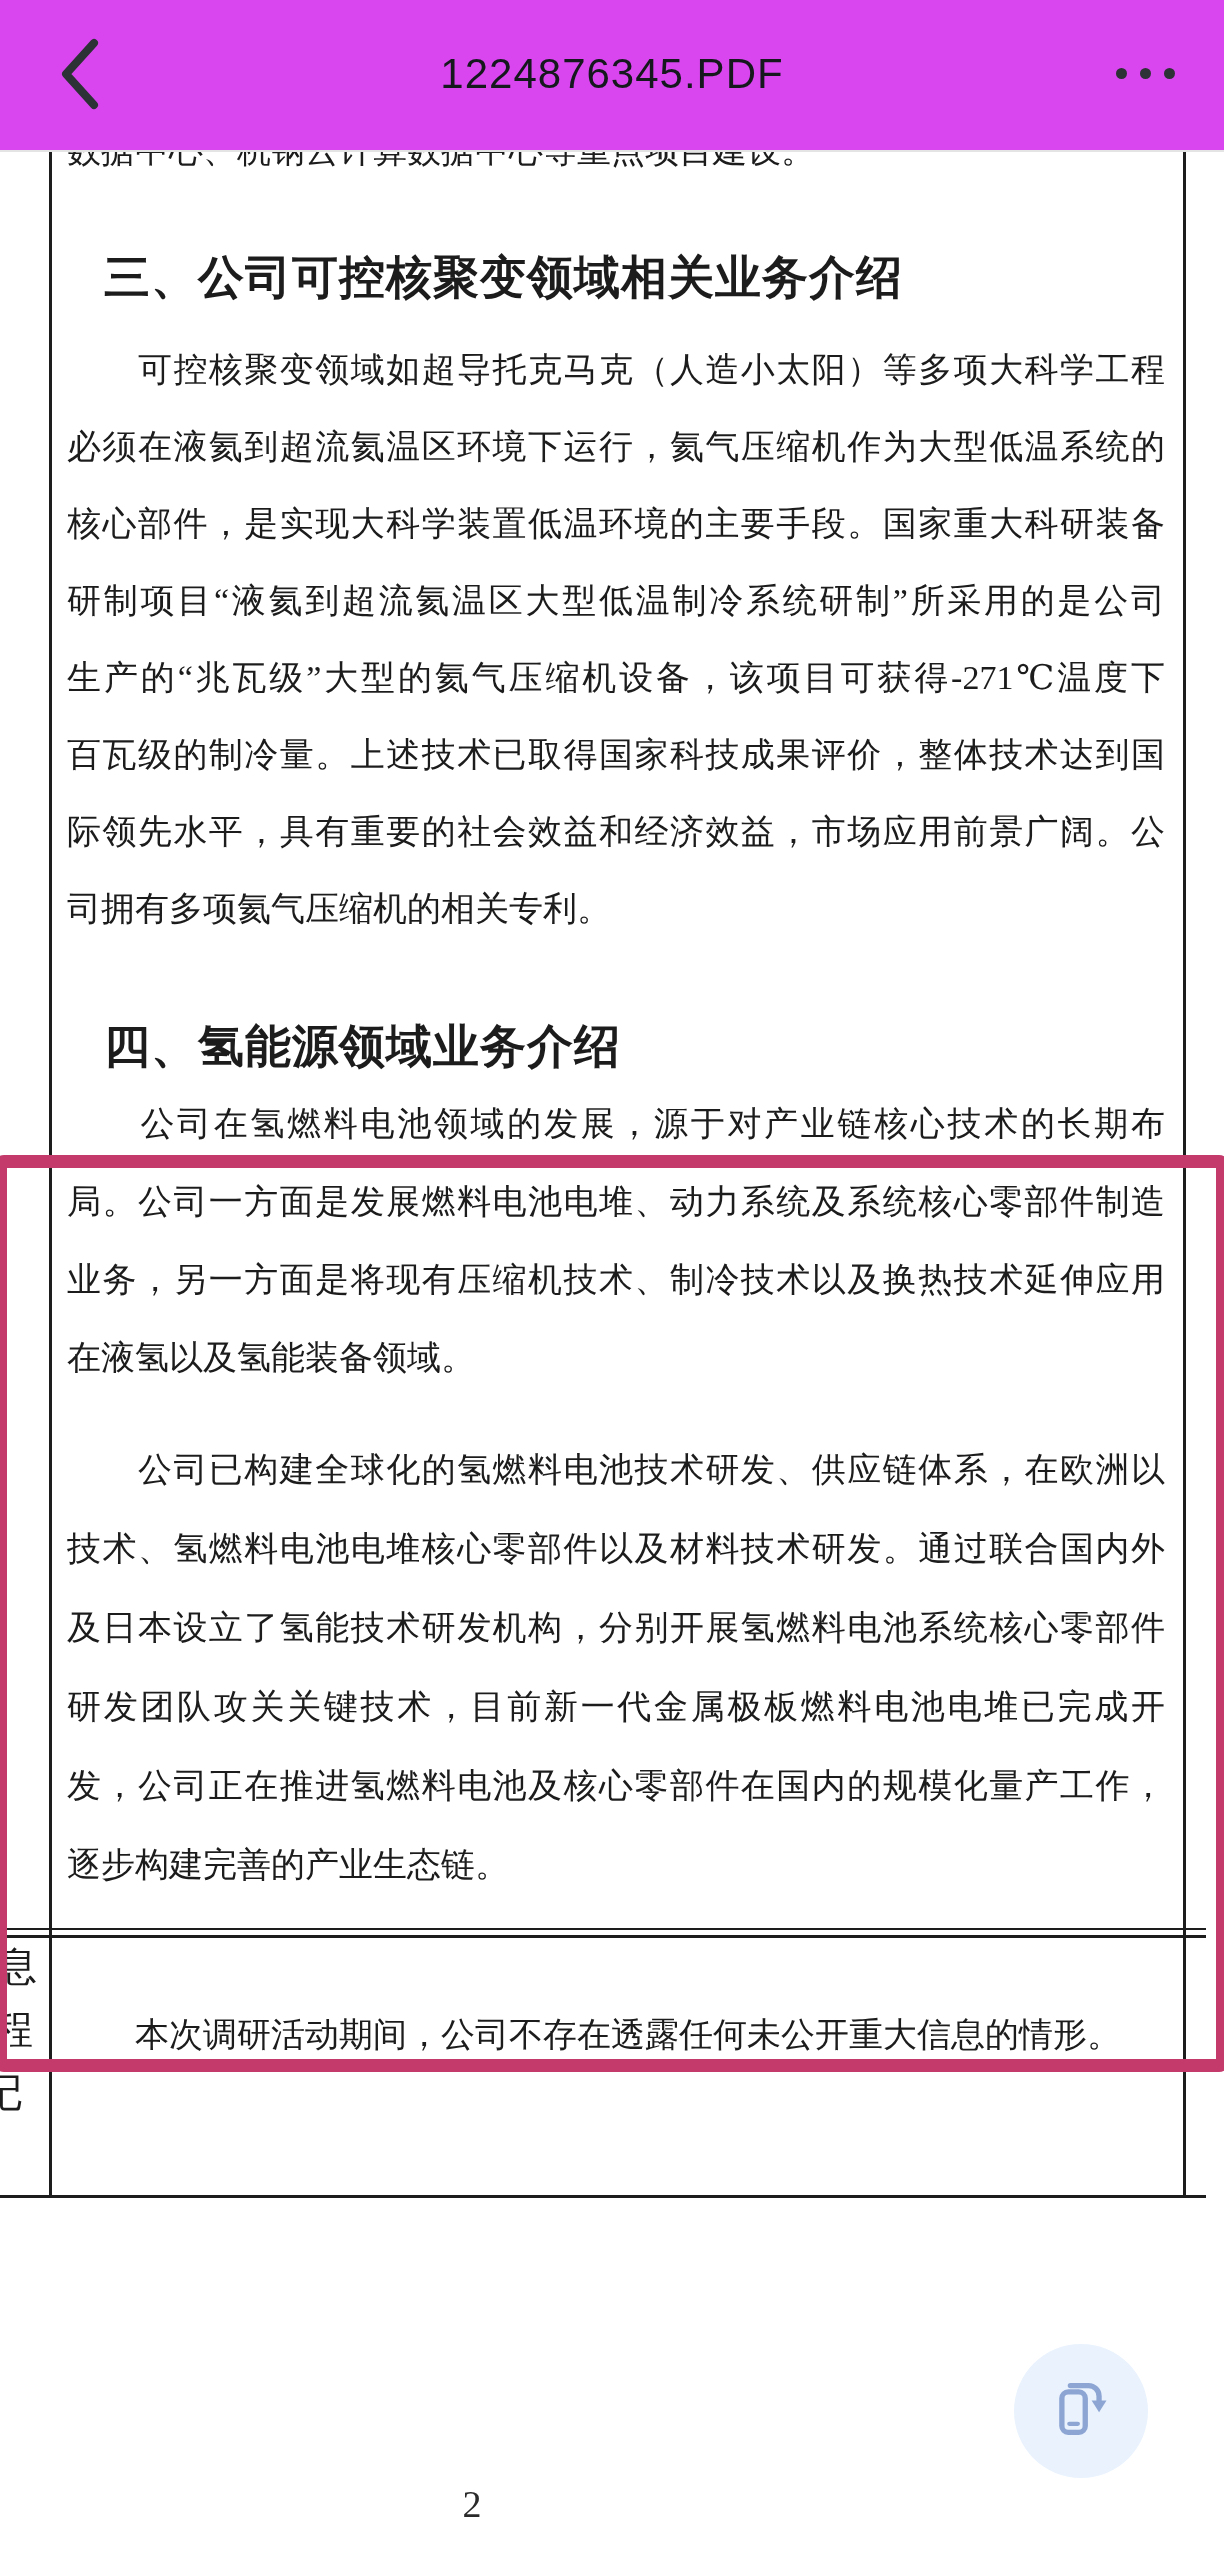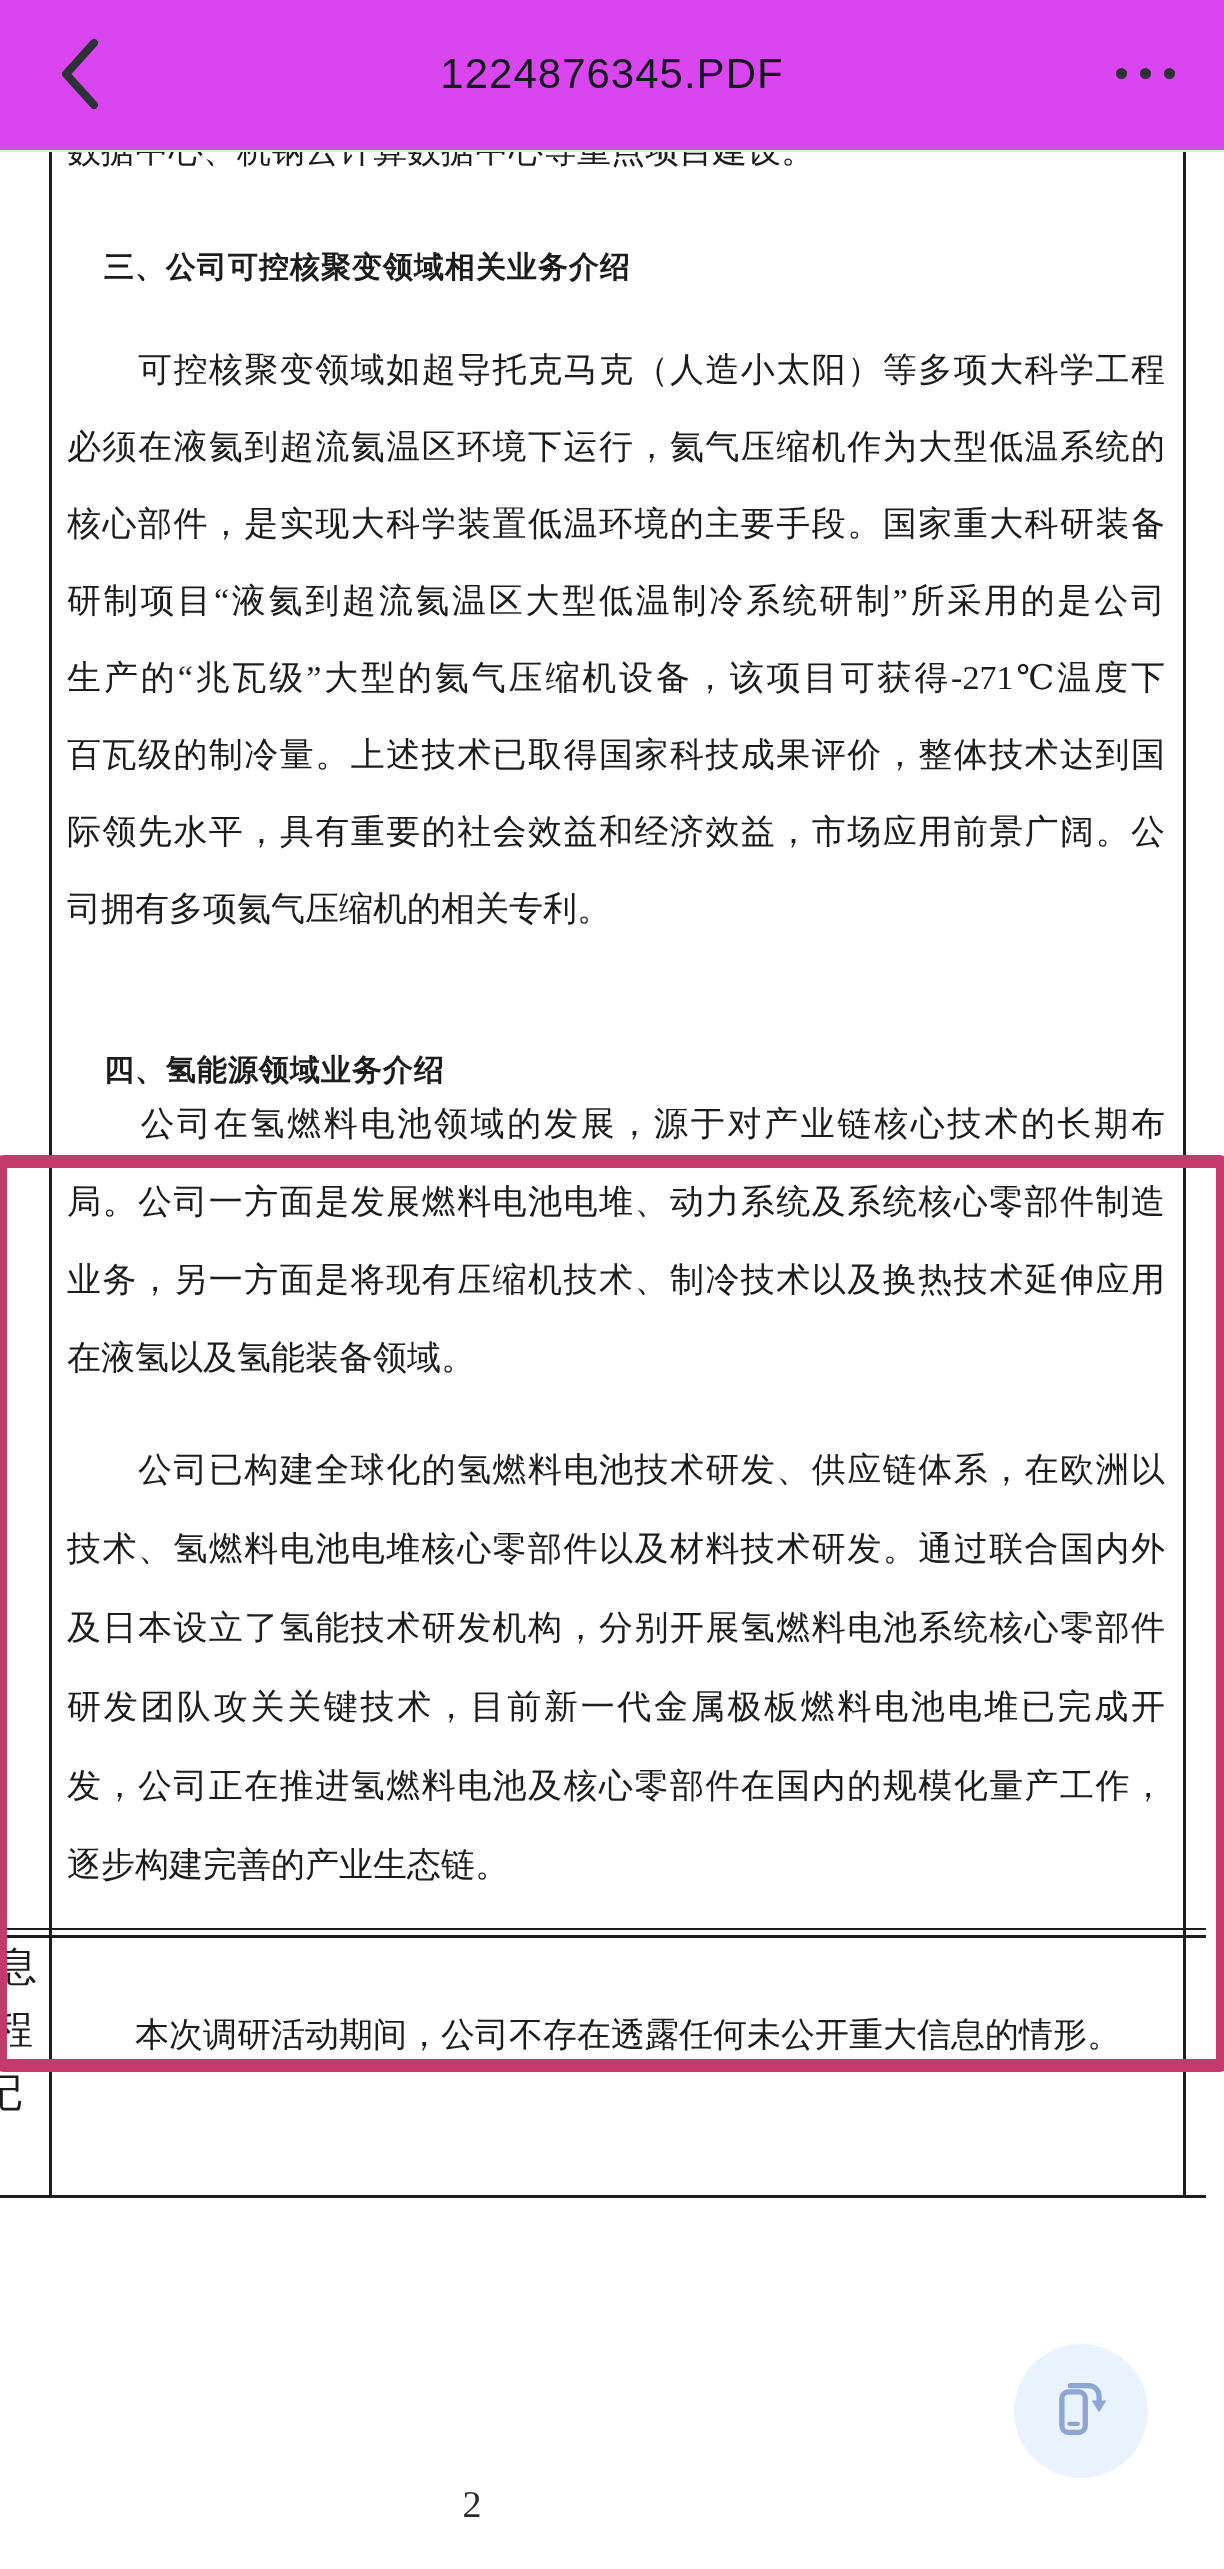--- a/index.html
+++ b/index.html
@@ -29,26 +29,26 @@
   .v-left {left:49px;top:0;width:3px;height:2048px;}
   .v-right{left:1183px;top:0;width:3px;height:2048px;}
   .h-div1 {left:0;top:1778px;width:1206px;height:2px;}
   .h-div2 {left:0;top:1785px;width:1206px;height:3px;}
   .h-bottom{left:0;top:2045px;width:1206px;height:3px;}
   
   .tblock{position:absolute;left:67px;width:1098px;}
   .line{overflow:hidden;text-align:justify;text-align-last:justify;}
   .line.end{text-align-last:left;}
   .cut-line{top:-19px;font-size:34px;line-height:40px;}
-  .heading{position:absolute;left:104px;font-size:30px;font-weight:700;
+  .heading{position:absolute;left:104px;font-size:46px;font-weight:700;
            font-family:"Liberation Sans","DejaVu Sans",sans-serif;letter-spacing:1px;}
   .h-sec3{top:97px;}
   .para{font-size:34px;}
   .para-a{top:181px;line-height:77px;}
-  .h-sec4{top:900px;}
+  .h-sec4{top:866px;}
   .para-b{top:935px;line-height:78px;}
   .para-c{top:1280px;line-height:79px;}
   .note-text{position:absolute;left:135px;top:1863px;width:1040px;font-size:34px;line-height:44px;}
   
   .side-col{position:absolute;left:-9px;top:1792px;width:46px;font-size:40px;}
   .side-col .line{height:63px;line-height:50px;text-align:left;text-align-last:left;}
   .side-col .line:nth-child(1){margin-left:6px;}
   .side-col .line:nth-child(2){margin-left:2px;}
   .side-col .line:nth-child(3){margin-left:-8px;}
   

